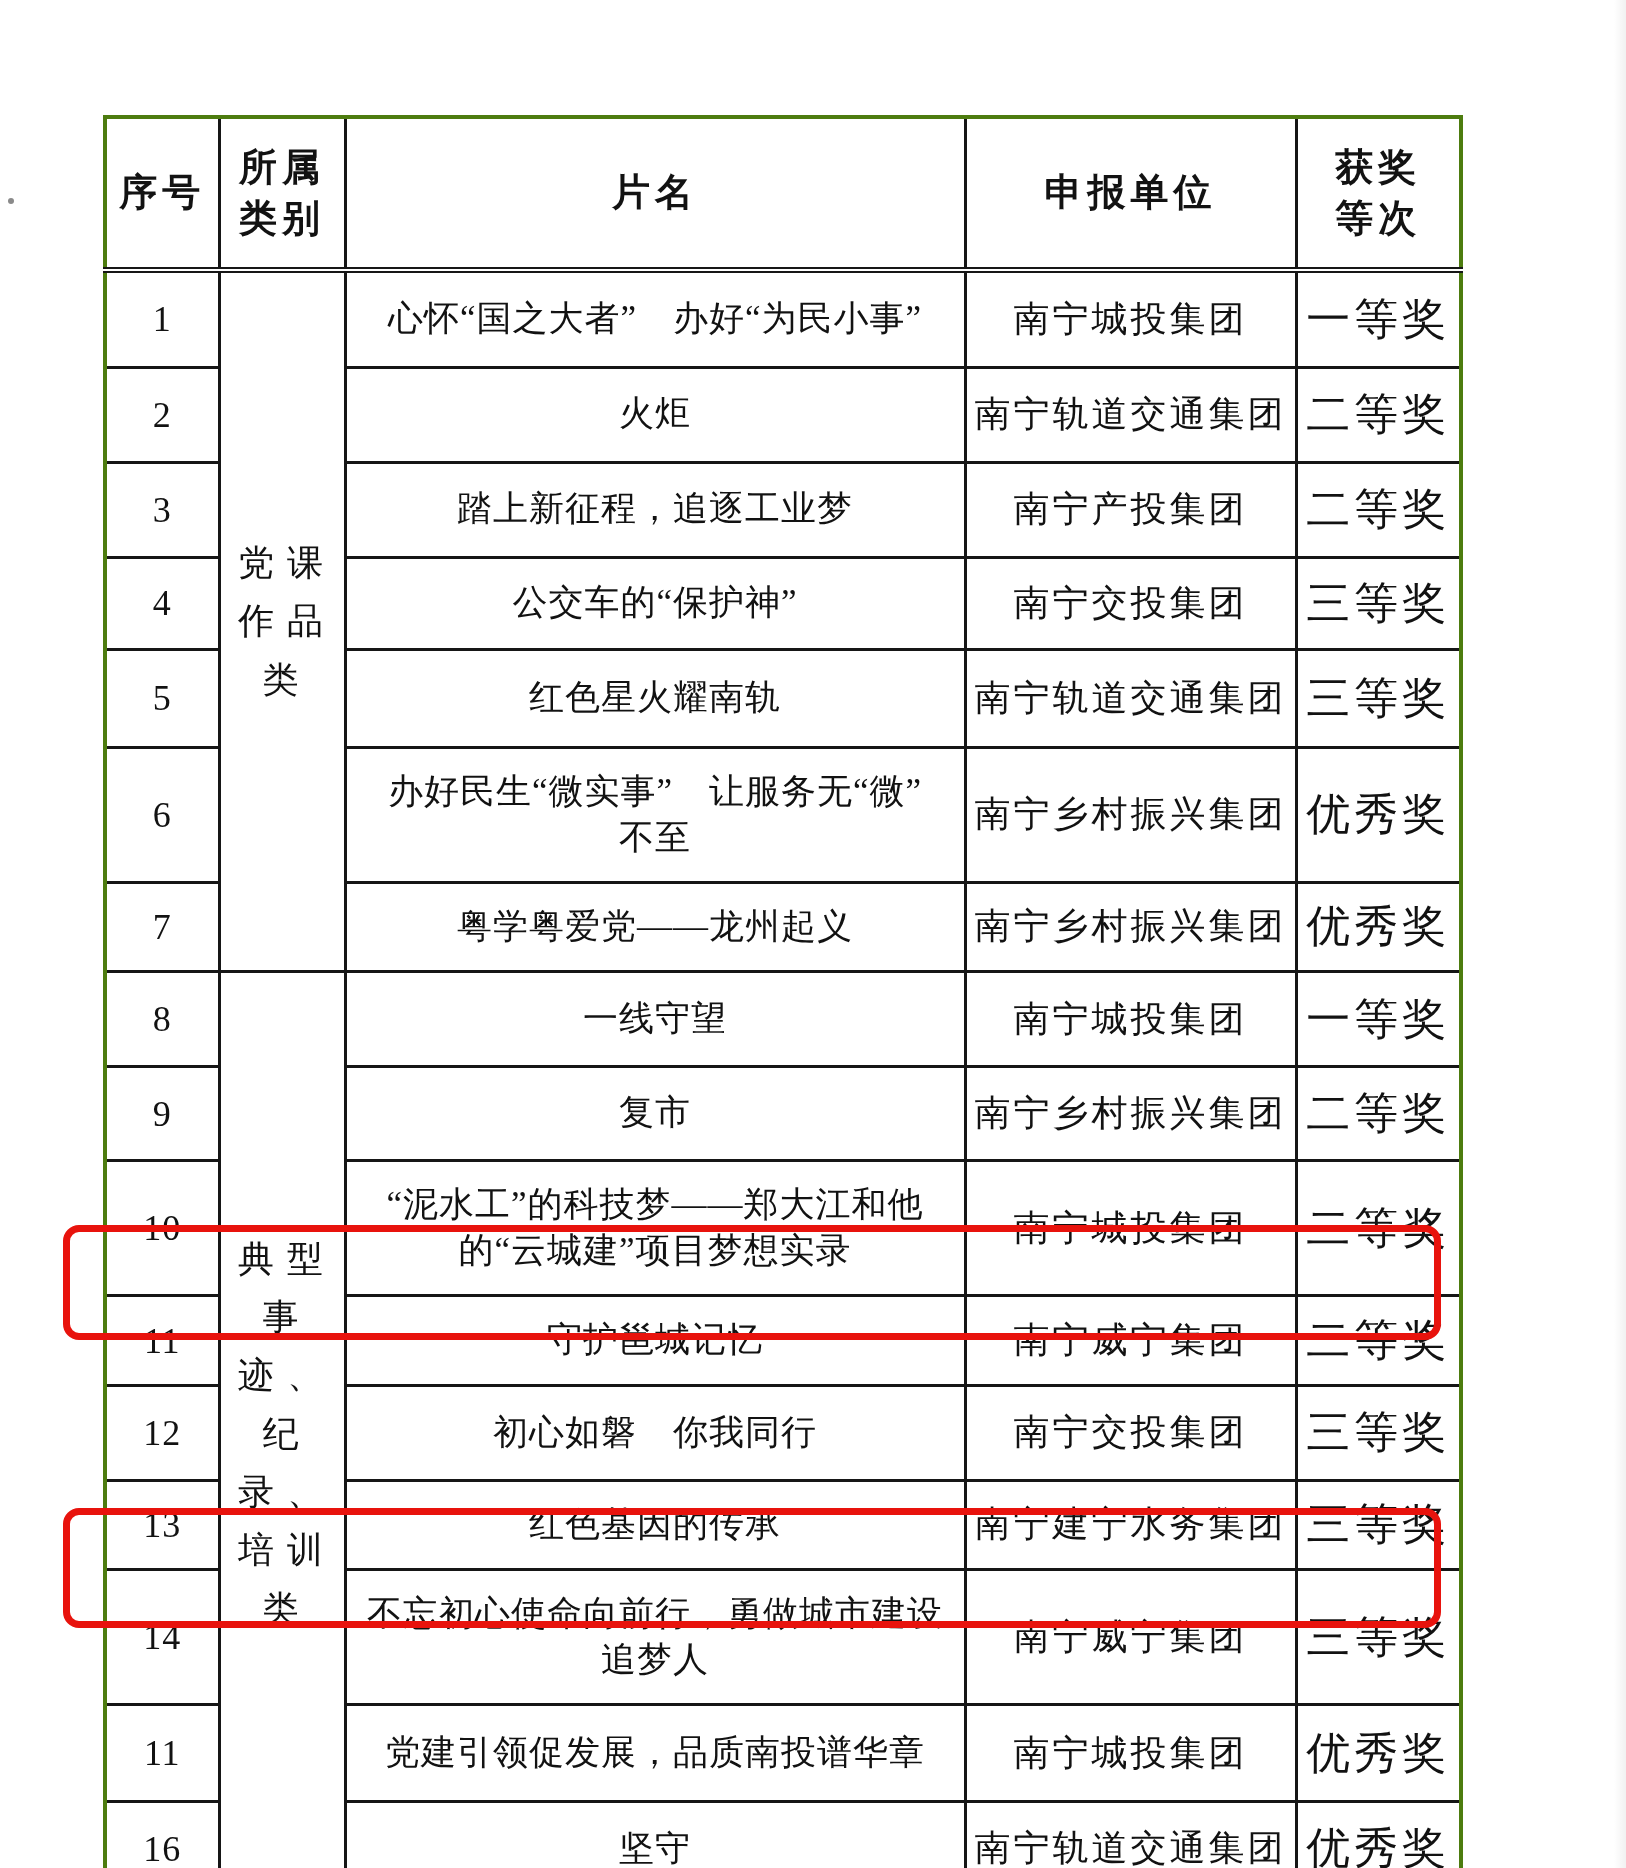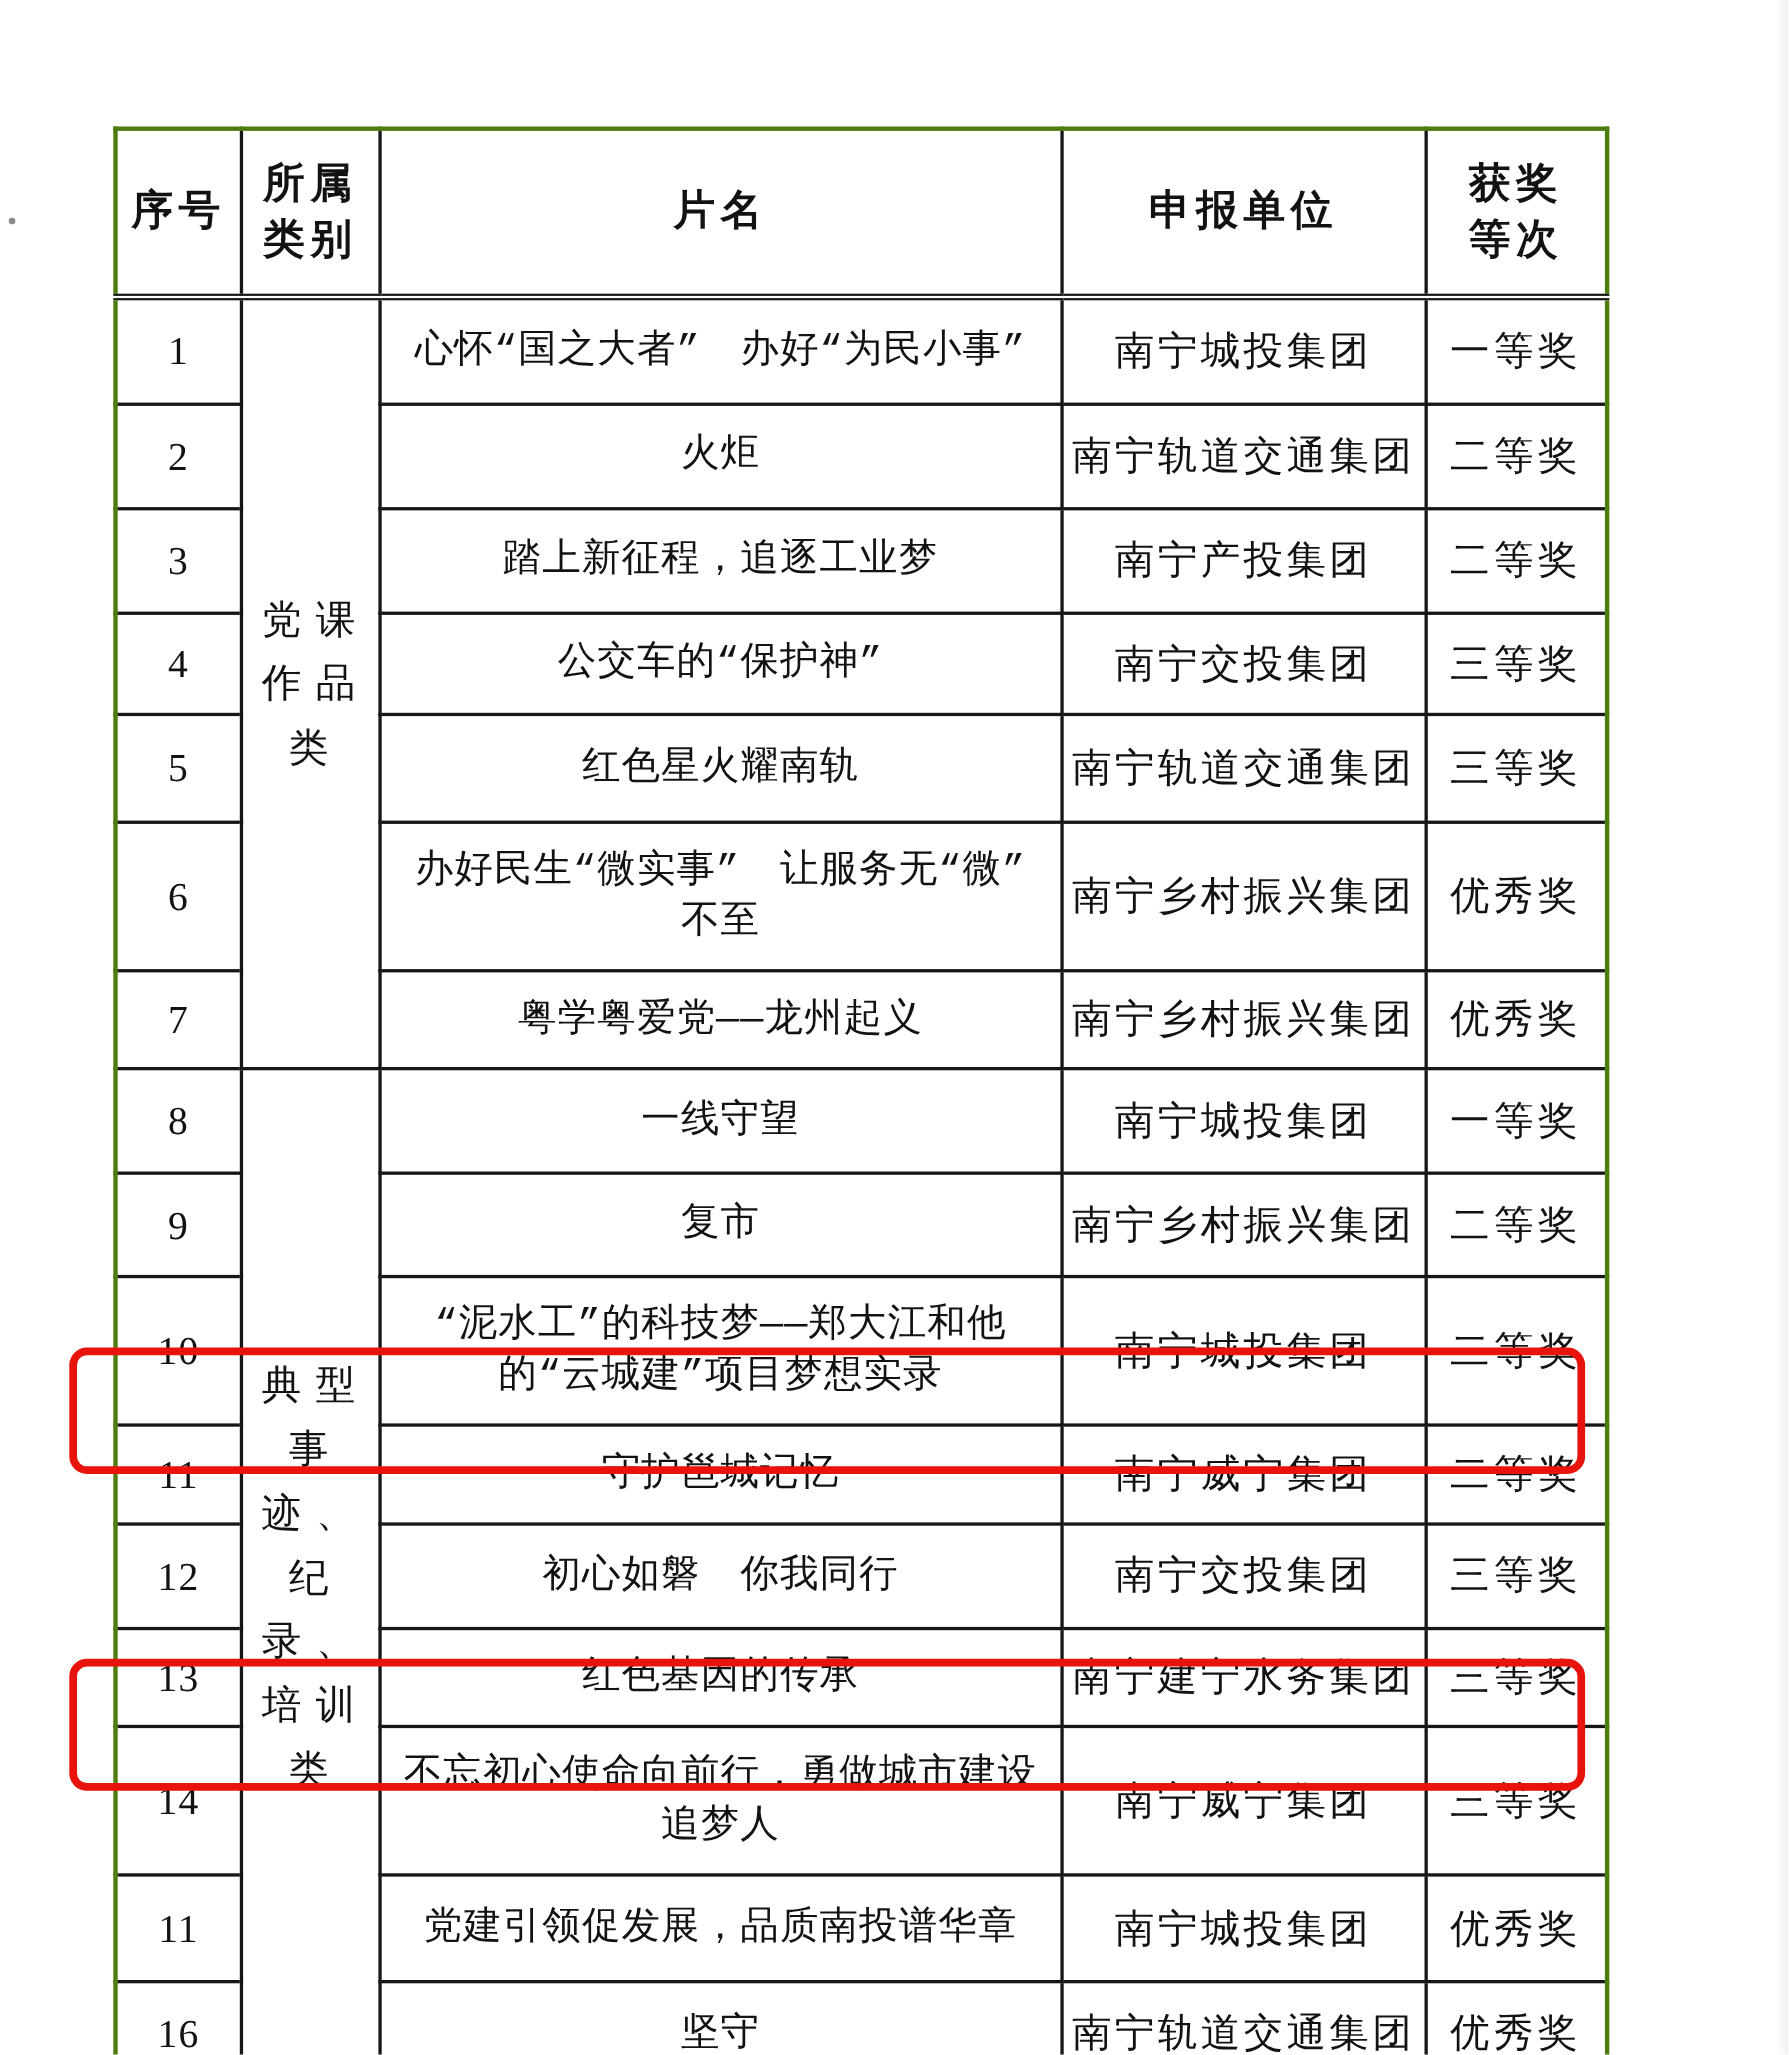--- a/index.html
+++ b/index.html
@@ -59,24 +59,23 @@
     line-height:1.62;
     white-space:pre-line;
     padding-left:10px;
   }
   td.film{
     font-size:35px;
     letter-spacing:1px;
     line-height:1.32;
     white-space:pre-line;
     padding:20px 12px;
-    font-family:Liberation Mono, monospace;
   }
   td.org{font-size:36px;letter-spacing:3px;}
-  td.award{font-size:36px;letter-spacing:4px;font-family:Liberation Mono, monospace;}
+  td.award{font-size:44px;letter-spacing:4px;font-family:Liberation Mono, monospace;}
   .hl-box{
     position:absolute;
     box-sizing:border-box;
     border:7px solid #e8130d;
     border-radius:16px;
     pointer-events:none;
   }
   .scan-dot{
     position:absolute;left:8px;top:198px;
     width:6px;height:6px;border-radius:50%;

